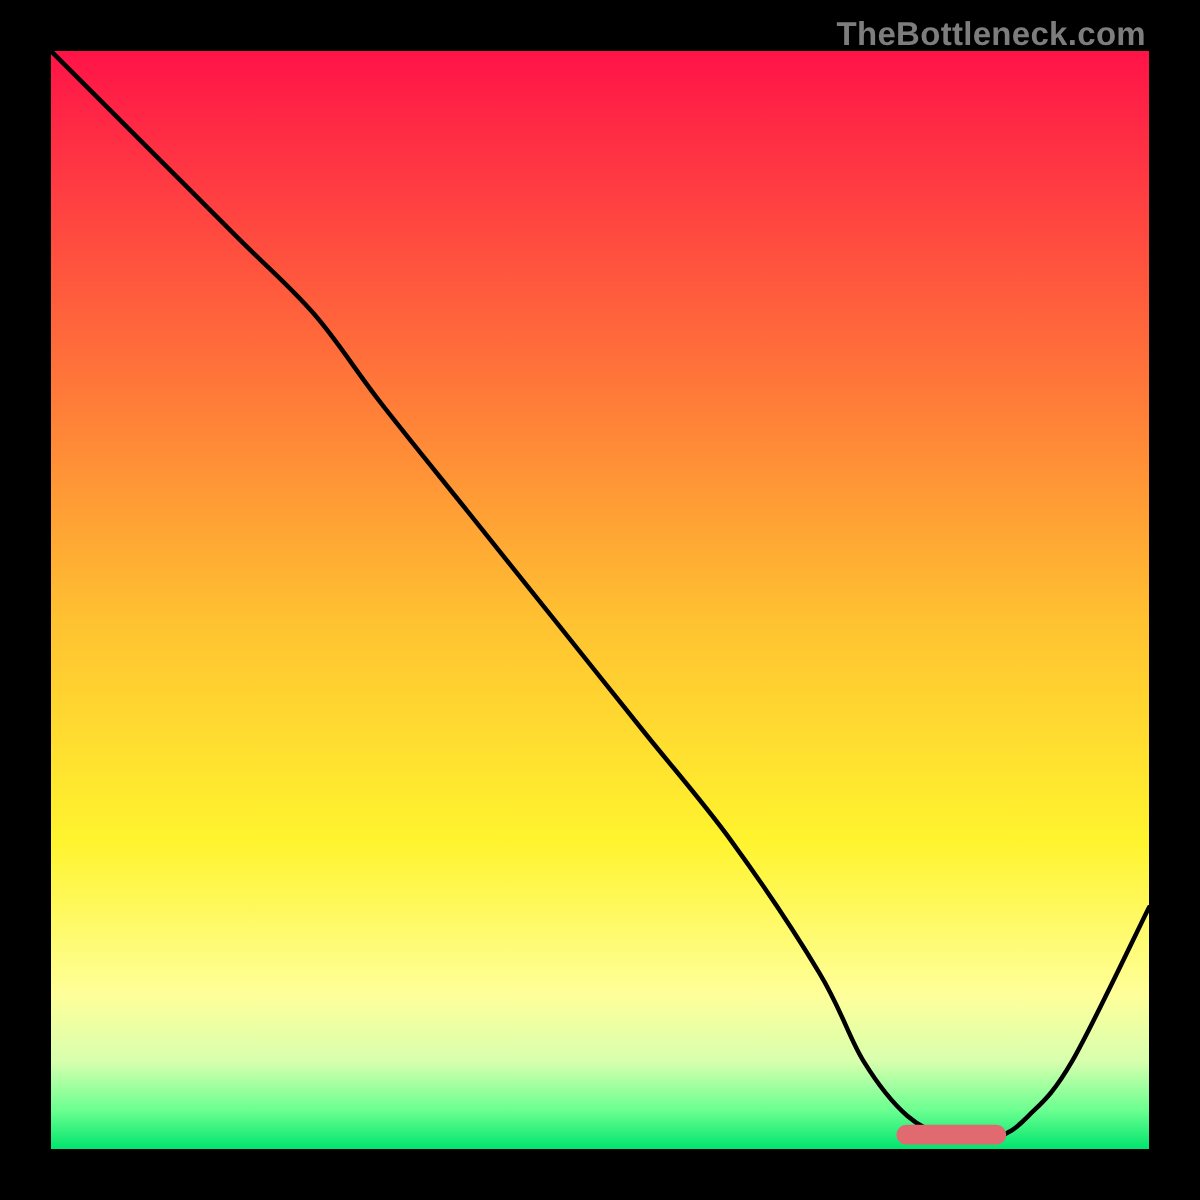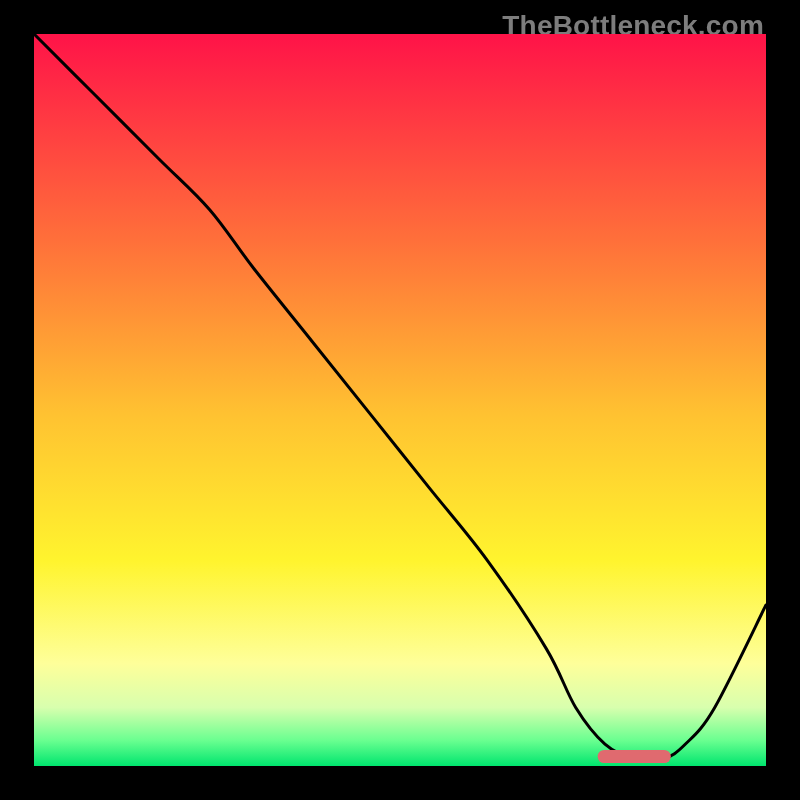--- a/index.html
+++ b/index.html
@@ -22,21 +22,21 @@
     top: 34px;
     width: 732px;
     height: 732px;
     overflow: hidden;
   }
   .watermark {
     position: absolute;
     top: 10px;
     right: 36px;
     color: #7d7d7d;
-    font-size: 28px;
+    font-size: 22px;
     font-weight: 600;
     letter-spacing: 0.2px;
     user-select: none;
   }
 </style>
 </head>
 <body>
 
 <div class="stage">
   <div class="watermark">TheBottleneck.com</div>

